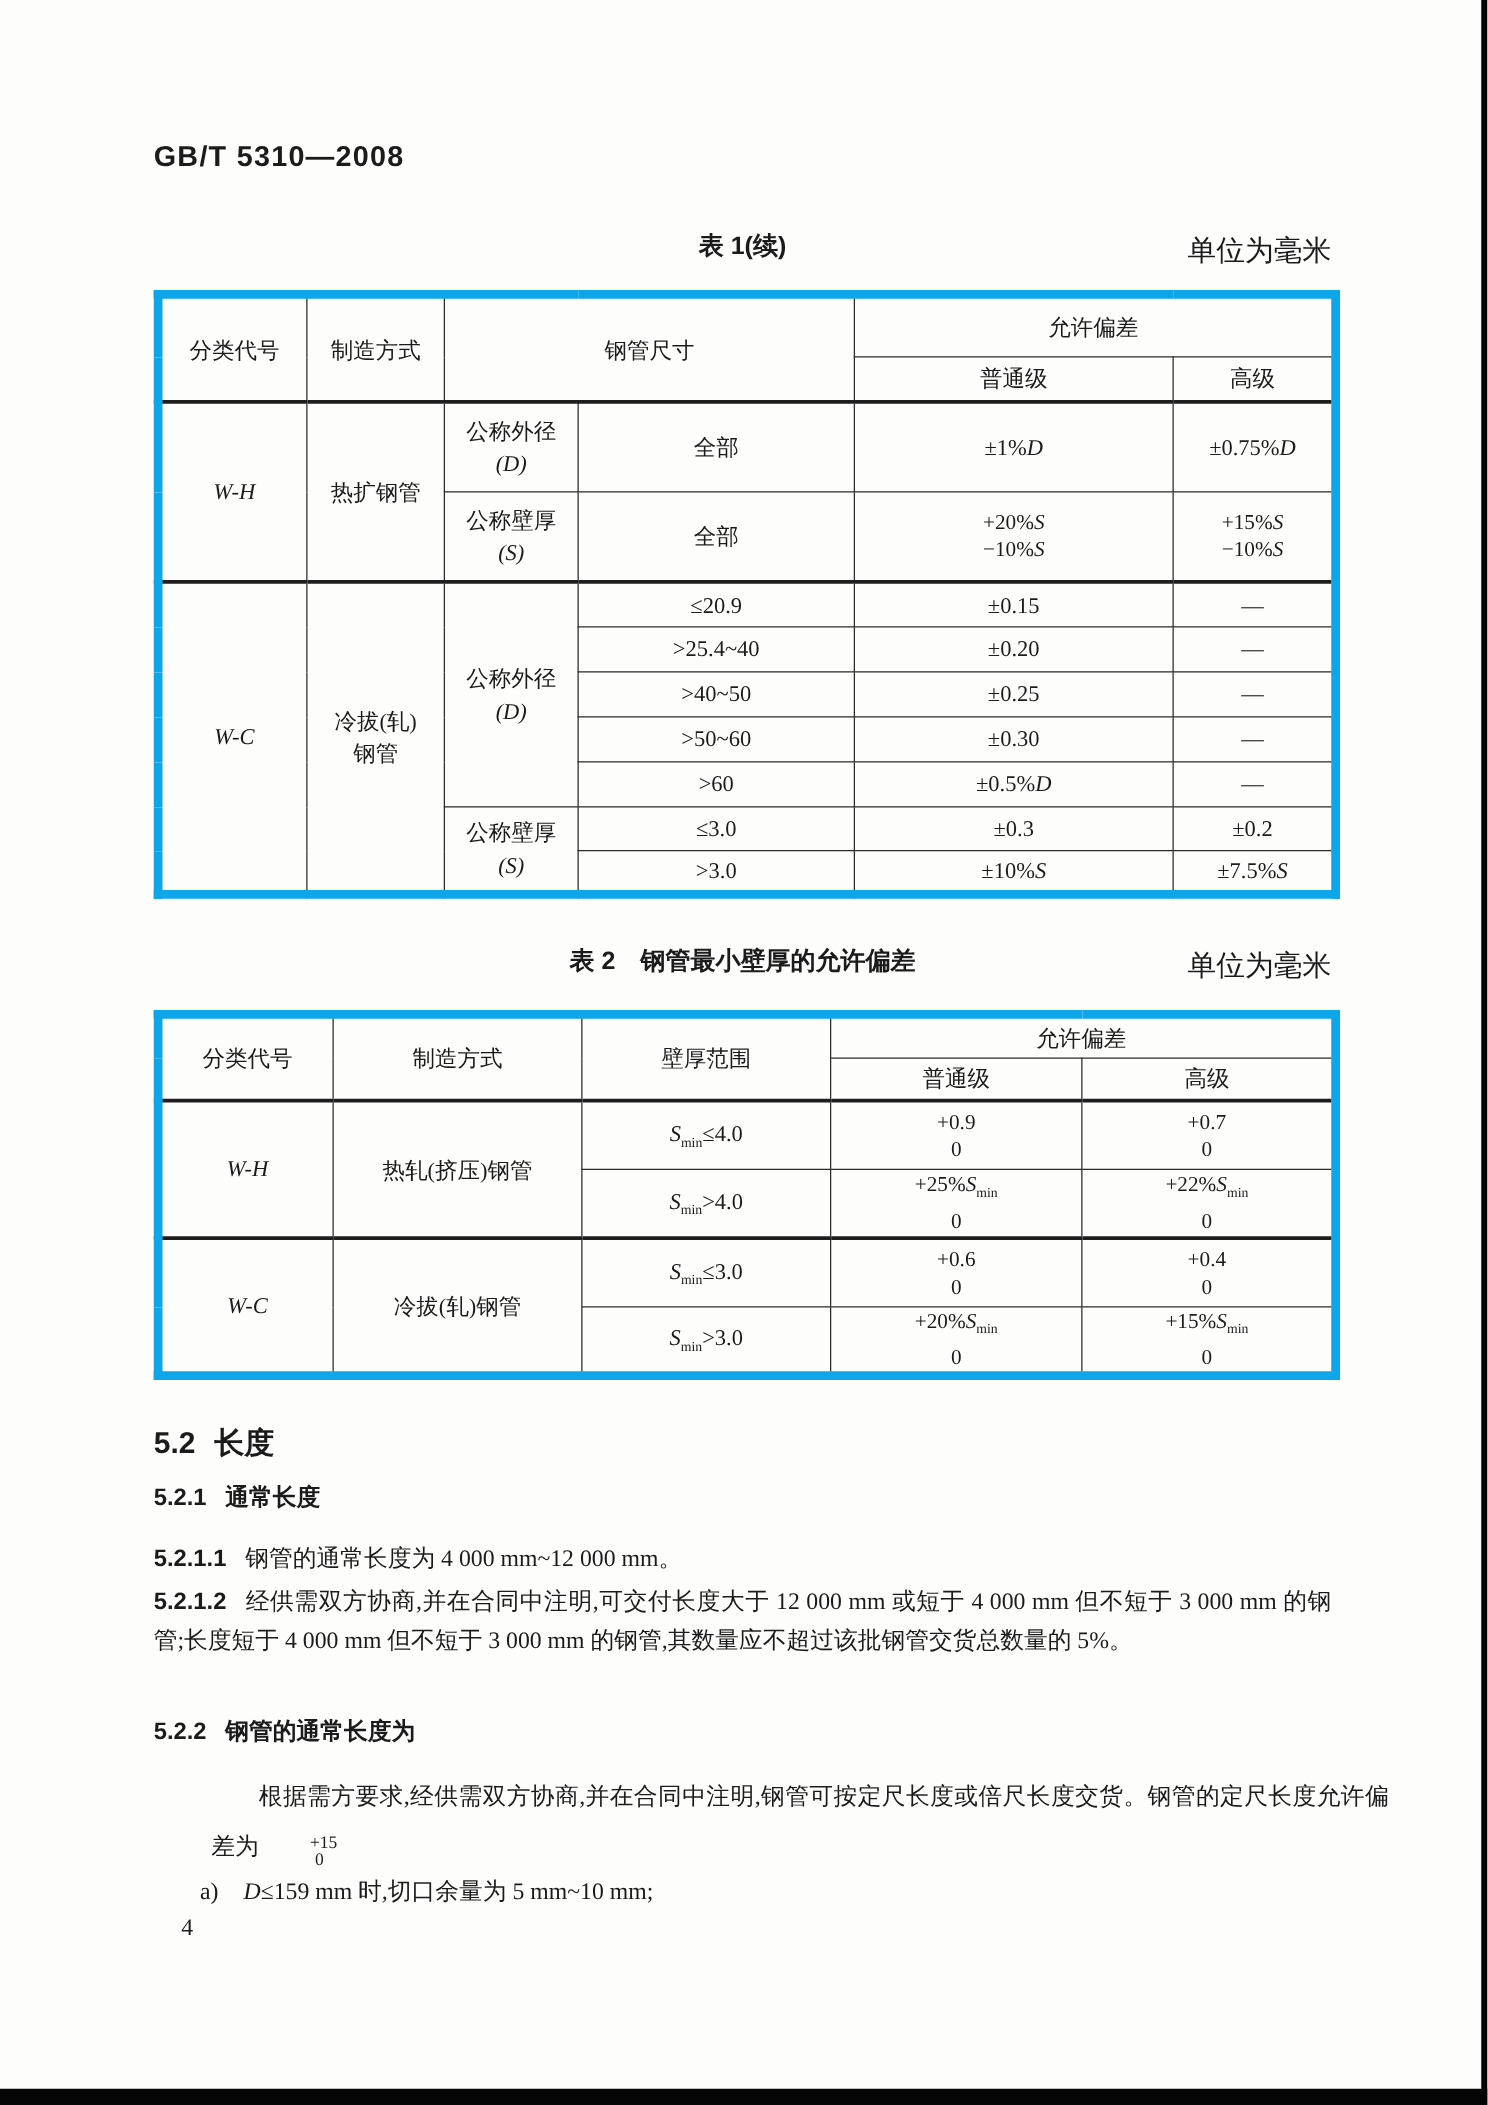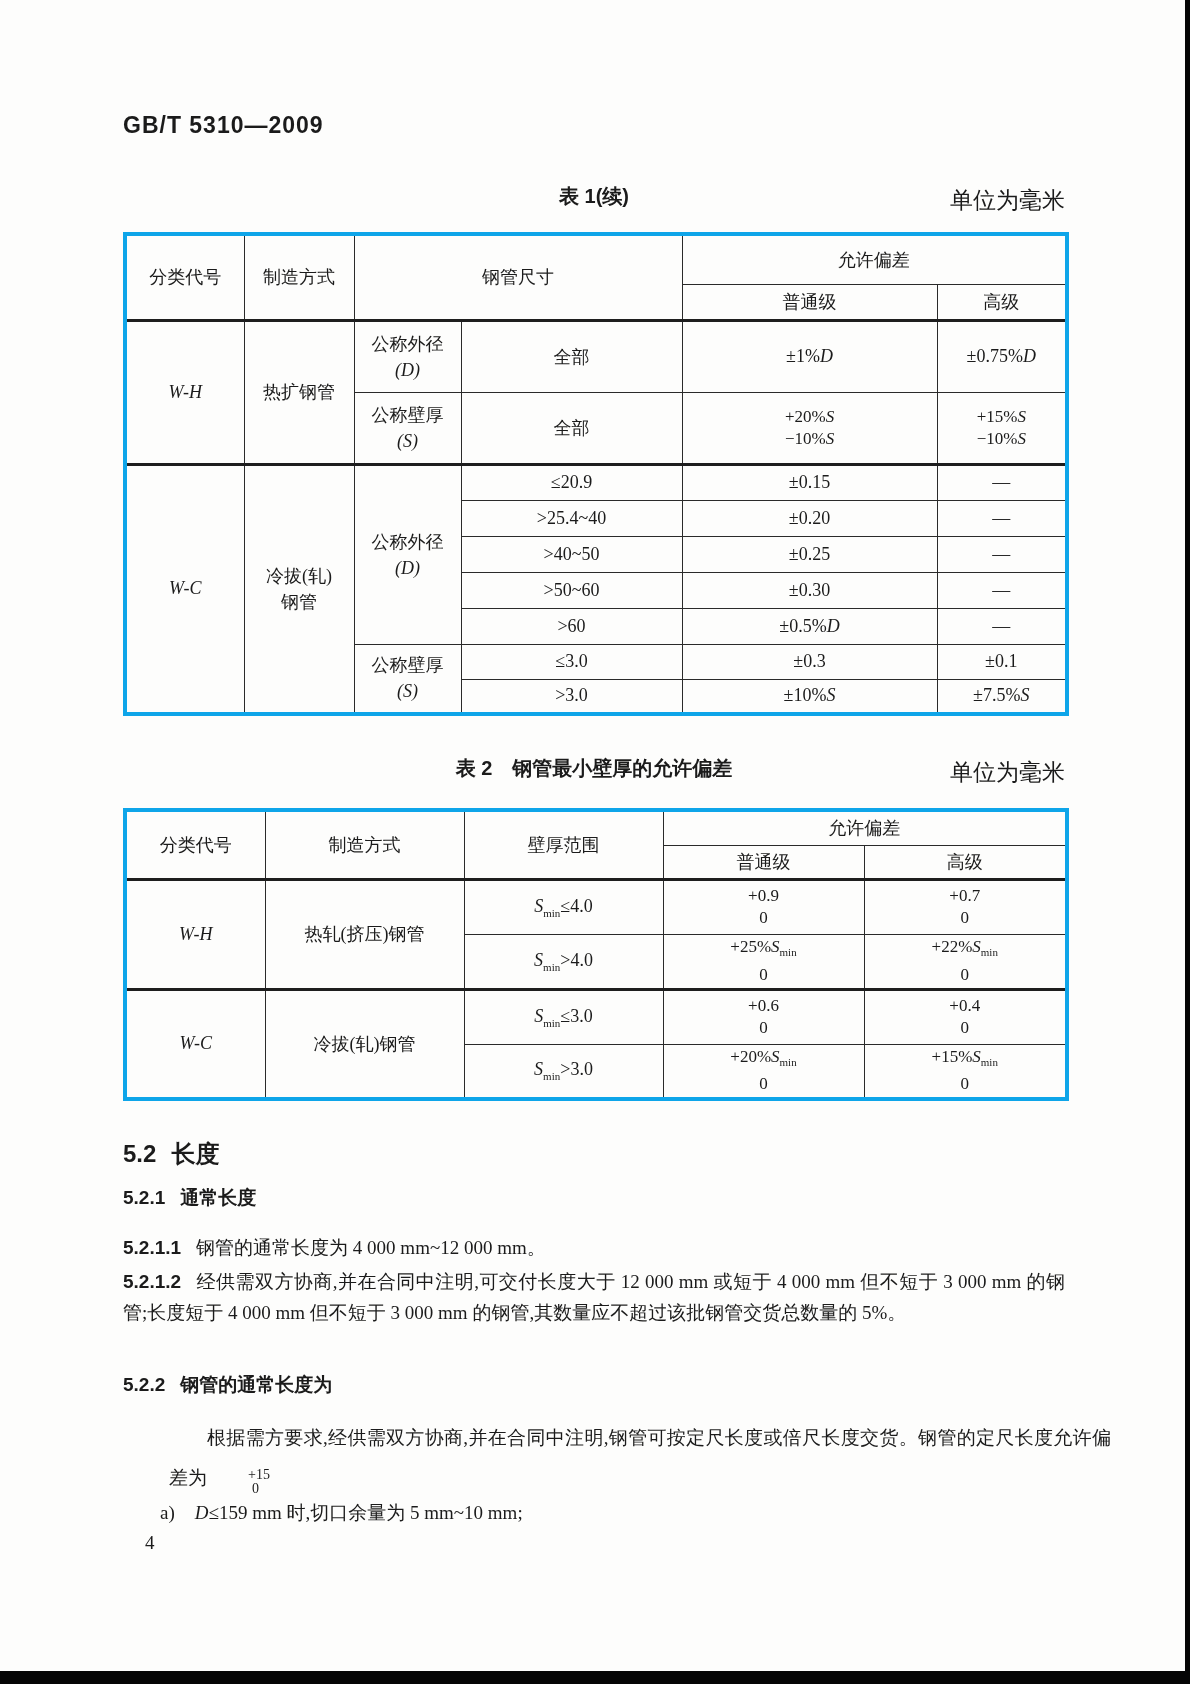--- a/index.html
+++ b/index.html
@@ -12,21 +12,21 @@
   .scan-edge-right { position:absolute; top:0; right:0; width:5px; height:100%; background:#050505; }
   .scan-edge-bottom { position:absolute; left:0; bottom:0; width:100%; height:13px; background:#050505; }
   .doc-number {
     position:absolute; left:123px; top:112px;
     font-family:"Liberation Sans", sans-serif; font-weight:bold; font-size:23px; letter-spacing:1px;
   }
   .caption-row { position:absolute; left:123px; width:942px; text-align:center; }
   .caption-text { font-family:"Liberation Sans", sans-serif; font-weight:bold; font-size:20px; }
   .unit-note { position:absolute; right:0; top:2px; font-weight:normal; font-size:23px; font-family:"Liberation Serif", serif; }
   table { border-collapse:collapse; table-layout:fixed; position:absolute; left:123px; }
-  table.btable { border:4px solid #0ea5e9; }
+  table.btable { border:7px solid #0ea5e9; }
   td { border:1px solid #2a2a2a; text-align:center; vertical-align:middle; font-size:18px; padding:0 3px; overflow:hidden; }
   .hb { border-bottom:3px solid #1e1e1e !important; }
   .tb { border-top:3px solid #1e1e1e !important; }
   .it { font-style:italic; }
   sub { font-size:11px; }
   .stk { line-height:22px; font-size:17px; }
   .stk .ln { display:block; }
   .cellvar { font-style:italic; }
   .h-num { font-family:"Liberation Sans", sans-serif; font-weight:bold; margin-right:15px; }
   .sec-head { position:absolute; left:123px; font-family:"Liberation Sans", sans-serif; font-weight:bold; font-size:24px; }
@@ -36,21 +36,21 @@
   .item-a { position:absolute; left:160px; font-size:19px; }
   .item-a .gap { margin-right:20px; }
   .page-number { position:absolute; left:145px; top:1532px; font-size:19px; }
   .two-line div { line-height:26px; }
 </style>
 </head>
 <body>
 
 <div class="page">
 
-  <div class="doc-number">GB/T 5310—2009</div>
+  <div class="doc-number">GB/T 5310—2008</div>
 
   <div class="caption-row" style="top:183px;">
     <span class="caption-text">表 1(续)</span>
     <span class="unit-note">单位为毫米</span>
   </div>
 
   <table class="btable" style="top:232px; width:942px;">
     <colgroup>
       <col style="width:119px">
         <col style="width:110px">
@@ -134,21 +134,21 @@
       <td><span>±0.5%</span><span class="cellvar">D</span></td>
       <td>—</td>
     </tr>
     <tr style="height:35px">
       <td rowspan="2" class="two-line">
         <div>公称壁厚</div>
         <div class="it">(S)</div>
       </td>
       <td>≤3.0</td>
       <td>±0.3</td>
-      <td>±0.1</td>
+      <td>±0.2</td>
     </tr>
     <tr style="height:35px">
       <td>&gt;3.0</td>
       <td><span>±10%</span><span class="cellvar">S</span></td>
       <td><span>±7.5%</span><span class="cellvar">S</span></td>
     </tr>
   </tbody>
     </table>
 
   <div class="caption-row" style="top:755px;">

